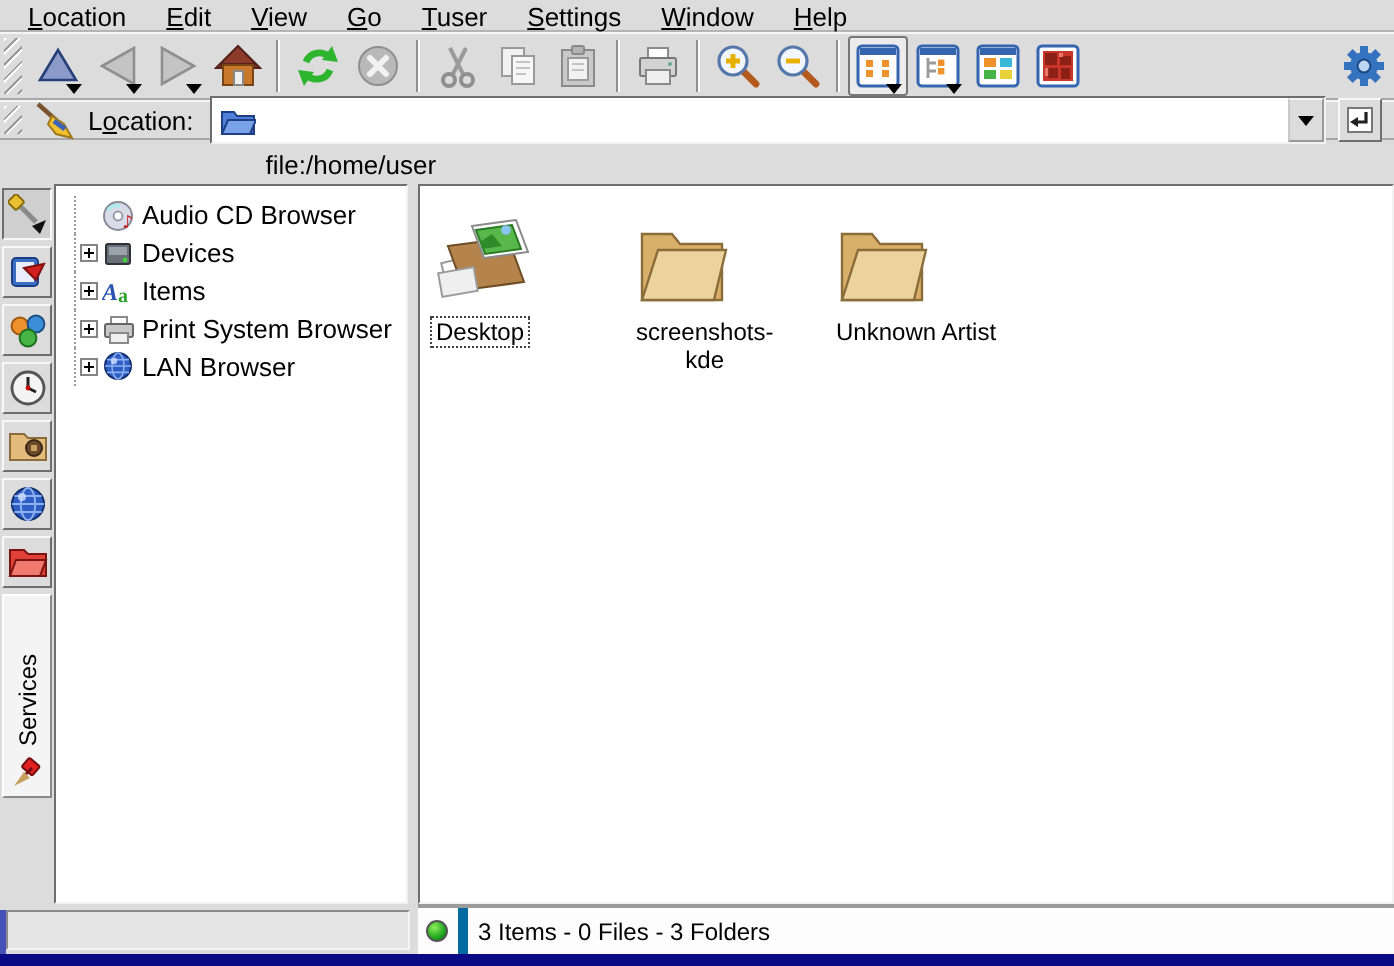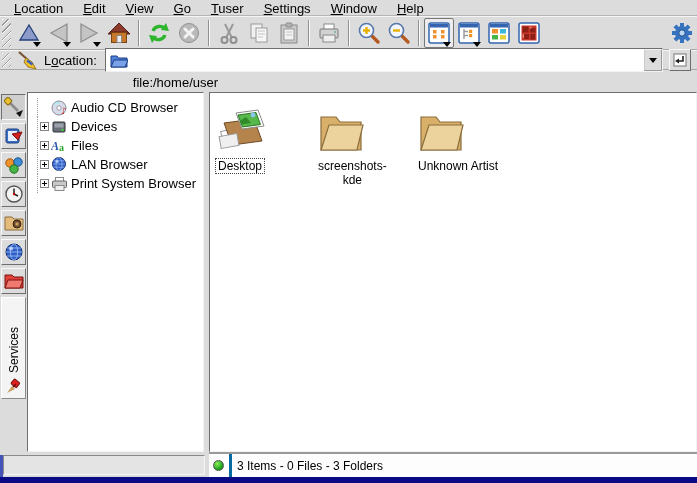--- a/index.html
+++ b/index.html
@@ -125,21 +125,21 @@
   }
   .view-status {
     flex:1 1 auto; margin-left:4px; background:#fdfdfd;
     border-top:2px solid #9a9a9a; display:flex; align-items:center; padding-left:4px;
   }
   .led {
     width:11px; height:11px; border-radius:50%; margin-right:5px; flex:0 0 auto;
     background:radial-gradient(circle at 35% 30%, #8cf05c, #19a119 65%, #0a6d0a);
     border:1px solid #555;
   }
-  .status-text { font-size:12px; border-left:3px solid #0369a1; padding-left:5px; height:100%; display:flex; align-items:center; }
+  .status-text { font-size:12px; border-left:5px solid #0369a1; padding-left:5px; height:100%; display:flex; align-items:center; }
   .bottom-strip { position:absolute; left:0; right:0; bottom:0; height:6px; background:#0a0a84; }
   .left-sliver { position:absolute; left:0; bottom:6px; width:3px; height:22px; background:#4553b8; }
 
   svg { display:block; }
 </style>
 </head>
 <body>
 
 <div class="menubar">
   <span class="menu-item"><span class="accel">L</span><span>ocation</span></span>
@@ -447,46 +447,46 @@
     </div>
     <div class="tree-row">
       <span class="rail"></span>
         <span class="expander"></span>
       <span class="tree-ico">
         <svg width="17" height="16" viewBox="0 0 17 16">
           <text x="0" y="12" font-size="12" font-weight="bold" font-style="italic" fill="#2a52b0" font-family="Liberation Serif,serif">A</text>
           <text x="8" y="13" font-size="10" font-weight="bold" fill="#2fa52f" font-family="Liberation Serif,serif">a</text>
         </svg>
       </span>
-      <span>Files</span>
+      <span>Items</span>
+    </div>
+    <div class="tree-row">
+      <span class="rail"></span>
+        <span class="expander"></span>
+      <span class="tree-ico">
+        <svg width="17" height="16" viewBox="0 0 17 16">
+          <rect x="4.5" y="1.5" width="8" height="4" fill="#fff" stroke="#8a8a8a"></rect>
+          <rect x="1.5" y="5" width="14" height="6.5" rx="1" fill="#c9c9c9" stroke="#666"></rect>
+          <rect x="4" y="9.5" width="9" height="5" fill="#efefef" stroke="#8a8a8a"></rect>
+        </svg>
+      </span>
+      <span>Print System Browser</span>
     </div>
     <div class="tree-row">
       <span class="rail"></span>
         <span class="expander"></span>
       <span class="tree-ico">
         <svg width="17" height="16" viewBox="0 0 17 16">
           <circle cx="8" cy="7" r="6.5" fill="#2f5fc4" stroke="#142f70"></circle>
           <ellipse cx="8" cy="7" rx="3" ry="6.5" fill="none" stroke="#8cb0f0" stroke-width="0.8"></ellipse>
           <path d="M1.5,7 h13 M2.5,3.8 h11 M2.5,10.2 h11" stroke="#8cb0f0" stroke-width="0.8" fill="none"></path>
           <circle cx="6" cy="4.5" r="1.6" fill="#cfe0ff" opacity="0.8"></circle>
         </svg>
       </span>
       <span>LAN Browser</span>
-    </div>
-    <div class="tree-row">
-      <span class="rail"></span>
-        <span class="expander"></span>
-      <span class="tree-ico">
-        <svg width="17" height="16" viewBox="0 0 17 16">
-          <rect x="4.5" y="1.5" width="8" height="4" fill="#fff" stroke="#8a8a8a"></rect>
-          <rect x="1.5" y="5" width="14" height="6.5" rx="1" fill="#c9c9c9" stroke="#666"></rect>
-          <rect x="4" y="9.5" width="9" height="5" fill="#efefef" stroke="#8a8a8a"></rect>
-        </svg>
-      </span>
-      <span>Print System Browser</span>
     </div>
   </div>
 
   <div class="splitter"></div>
 
   <div class="icon-view">
 
     <div class="file-item">
       <span class="file-icon">
         <svg width="54" height="48" viewBox="0 0 54 48">

